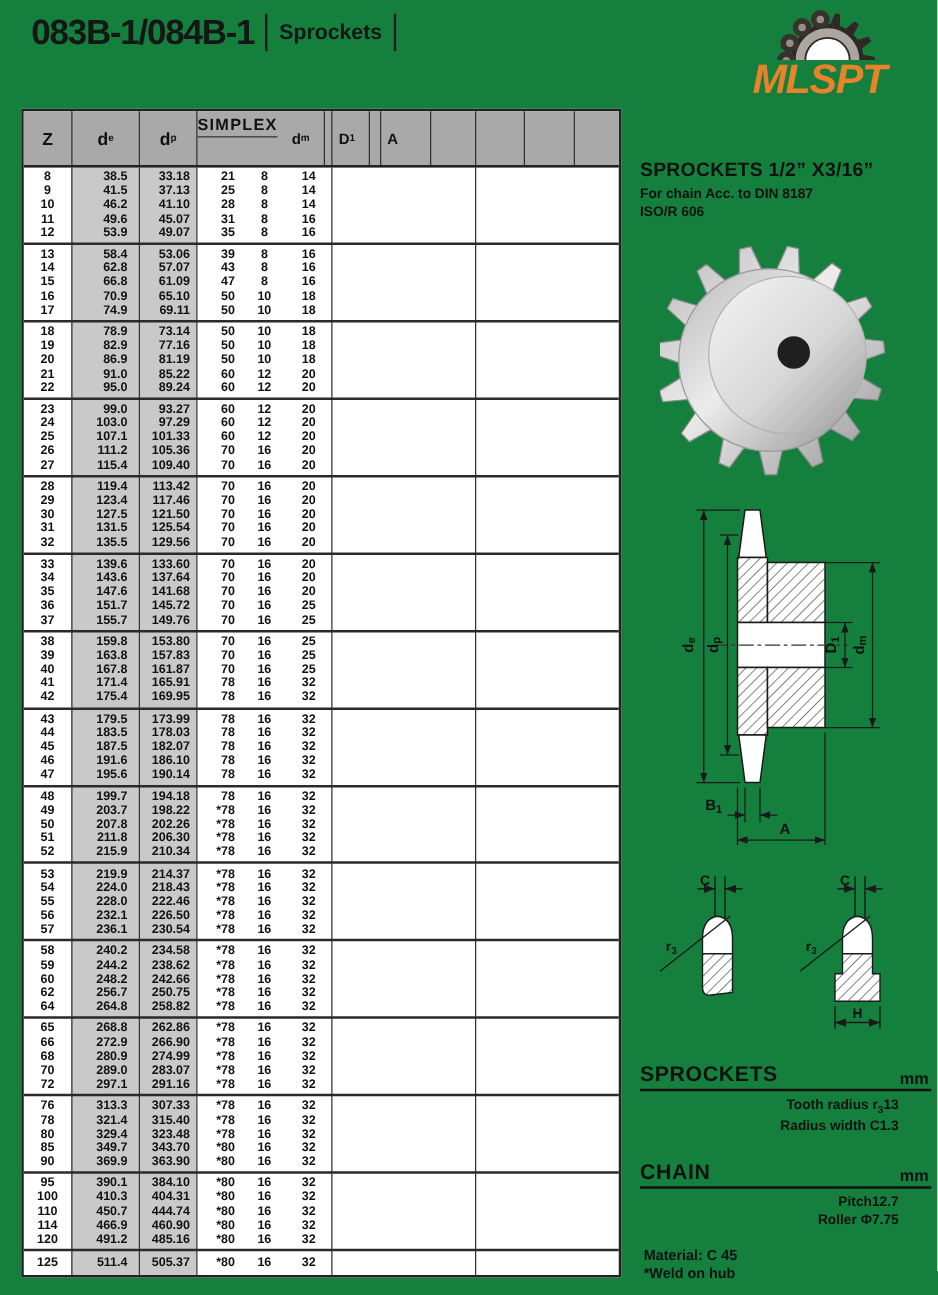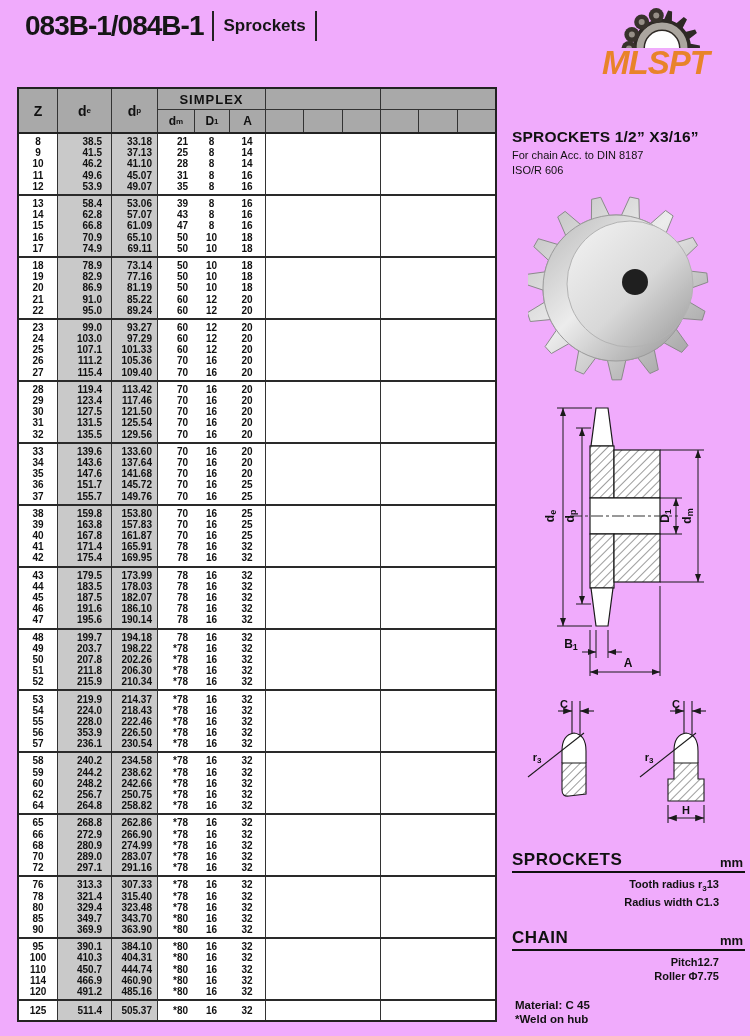--- a/index.html
+++ b/index.html
@@ -1,37 +1,37 @@
 <!DOCTYPE html>
 <html><head>
 <meta charset="utf-8">
 <style>
   html,body{margin:0;padding:0;background:#e9e9e9;}
-  .page{position:relative;width:750px;height:1036px;background:#f0abfc;overflow:hidden;
+  .page{position:relative;width:750px;height:1036px;background:#15803d;overflow:hidden;
         font-family:"Liberation Sans",sans-serif;color:#111;}
   
   .title-row{position:absolute;left:25px;top:10px;display:flex;align-items:center;}
   .doc-title{font-size:28px;font-weight:bold;letter-spacing:-1px;color:#161616;}
   .tbar{width:2px;height:30px;background:#222;margin:0 9px;}
   .doc-sub{font-size:17px;font-weight:bold;color:#161616;}
   
   .logo{position:absolute;left:600px;top:4px;width:148px;height:74px;}
   
   .tbl{position:absolute;left:17px;top:87px;border:2px solid #222;background:#fff;}
   .layer{position:absolute;z-index:0;}
   .shade{background:#c9c9c9;top:43px;bottom:0;}
   .s1{left:38px;width:54px;} .s2{left:92px;width:46px;}
   .vline{width:1px;background:#333;top:0;bottom:0;}
   .v1{left:38px;} .v2{left:92px;} .v3{left:138px;} .v4{left:246px;} .v5{left:361px;}
   .thead,.tbody{position:relative;z-index:1;}
   .thead{display:grid;grid-template-columns:38px 54px 46px 108px 115px 115px;background:#a9a9a9;
          border-bottom:2px solid #222;height:43px;}
   .hc{display:flex;align-items:center;justify-content:center;font-weight:bold;font-size:14px;}
   .hc+.hc,.hg{border-left:1px solid #333;}
-  .hg{display:flex;flex-direction:column;}
+  .hg{display:flex;}
   .hg-t{height:20px;display:flex;align-items:center;justify-content:center;
         font-weight:bold;font-size:13px;letter-spacing:1px;border-bottom:1px solid #333;}
   .hg-s{display:flex;flex:1;}
   .hs{display:flex;align-items:center;justify-content:center;font-weight:bold;font-size:12px;}
   .hs+.hs{border-left:1px solid #333;}
   .w37{width:37px;} .w35{width:35px;} .w36{width:36px;} .w38{width:38.33px;}
   sub.hsub{font-size:8px;}
   .t-group{border-top:2px solid #2a2a2a;padding:2px 0;}
   .t-group:first-child{border-top:0;}
   .t-group:last-child{padding:4px 0;}
@@ -40,21 +40,21 @@
   .c{display:flex;align-items:center;height:100%;box-sizing:border-box;}
   .cz{justify-content:center;}
   .cde{justify-content:flex-end;padding-right:9px;}
   .cdp{justify-content:flex-end;padding-right:5px;}
   .s1c{width:37px;text-align:right;padding-right:6px;box-sizing:border-box;}
   .s2c{width:35px;text-align:center;}
   .s3c{width:36px;text-align:center;}
   
   .side-head{position:absolute;left:512px;top:128px;width:236px;}
   .side-title{font-size:15.5px;font-weight:bold;letter-spacing:0.2px;}
-  .side-line{font-size:11px;font-weight:normal;margin-top:3px;}
+  .side-line{font-size:11px;font-weight:bold;margin-top:3px;}
   .photo{position:absolute;left:528px;top:182px;}
   .crossdraw{position:absolute;left:512px;top:398px;}
   .toothdraw{position:absolute;left:512px;top:695px;}
   svg text{font-family:"Liberation Sans",sans-serif;}
   .spec{position:absolute;left:512px;width:233px;}
   .spec-sprockets{top:850px;} .spec-chain{top:928px;}
   .spec-head{display:flex;justify-content:space-between;align-items:flex-end;
              border-bottom:2.5px solid #111;padding-bottom:1px;}
   .spec-title{font-size:17px;font-weight:bold;letter-spacing:0.5px;}
   .spec-unit{font-size:13px;font-weight:bold;padding-right:2px;}
@@ -746,21 +746,21 @@
             <div class="c csx">
               <span class="s1c">*78</span>
               <span class="s2c">16</span>
               <span class="s3c">32</span>
             </div>
             <div class="c"></div>
             <div class="c"></div>
           </div>
           <div class="t-row">
             <div class="c cz">56</div>
-            <div class="c cde">353.9</div>
+            <div class="c cde">232.1</div>
             <div class="c cdp">226.50</div>
             <div class="c csx">
               <span class="s1c">*78</span>
               <span class="s2c">16</span>
               <span class="s3c">32</span>
             </div>
             <div class="c"></div>
             <div class="c"></div>
           </div>
           <div class="t-row">

